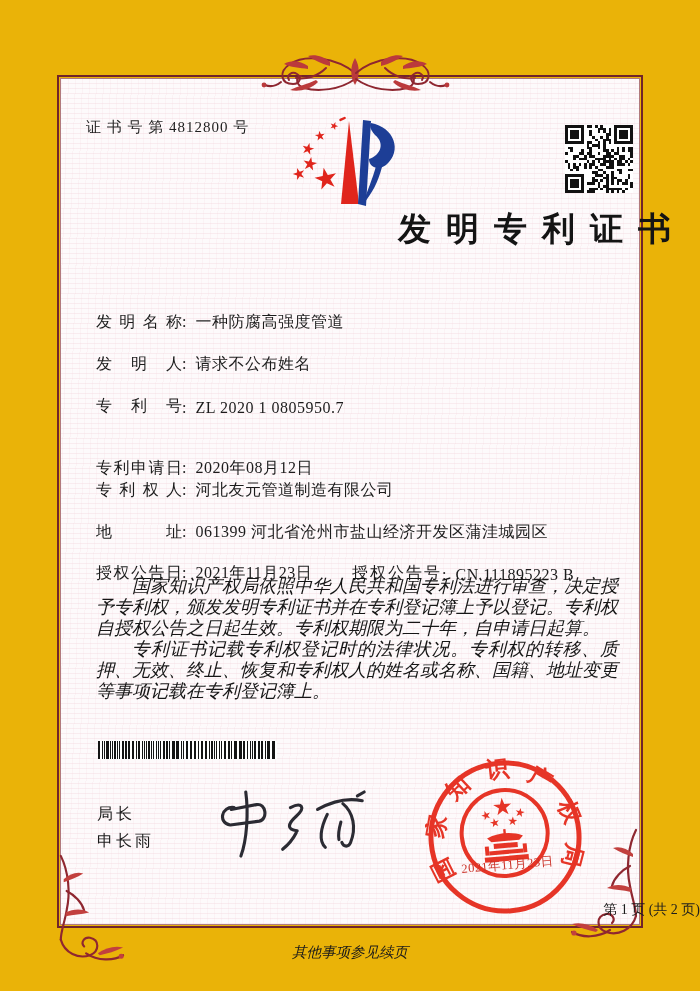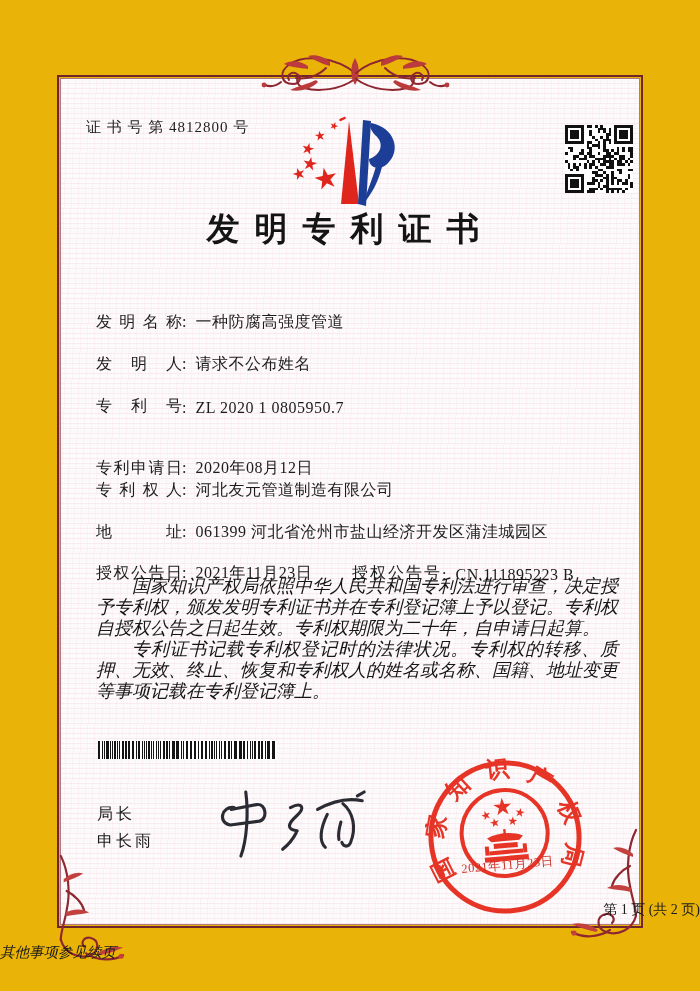--- a/index.html
+++ b/index.html
@@ -12,38 +12,38 @@
   .frame-inner { position:absolute; inset:1px; border:1px solid #b07a7e; }
   .texture { position:absolute; inset:0; background:
       repeating-linear-gradient(0deg, rgba(240,202,212,.30) 0 1px, rgba(255,255,255,0) 1px 5px),
       repeating-linear-gradient(92deg, rgba(238,196,206,.14) 0 1px, rgba(255,255,255,0) 1px 7px),
       #fdfafb; }
 
   .abs { position:absolute; }
 
   .cert-no { left:86px; top:118px; font-size:15px; letter-spacing:1px; color:#1e1e1e; }
 
-  .title { left:0; right:14px; top:207px; text-align:center; font-size:33px; font-weight:bold;
+  .title { left:0; right:14px; top:207px; text-align:right; font-size:33px; font-weight:bold;
            letter-spacing:15px; text-indent:15px; color:#141414; }
 
   .row { left:96px; width:520px; height:22px; font-size:16px; color:#1c1c1c; white-space:nowrap; }
   .flabel { display:inline-block; width:86px; text-align:justify; text-align-last:justify; vertical-align:bottom;margin-top:16px; }
   .colon { margin-right:9px; }
   .fvalue { letter-spacing:0.5px; }
   .pair2 { position:absolute; left:256px; top:0; }
   .pair2 .flabel { width:auto; text-align:left; text-align-last:left; letter-spacing:2px; }
 
   .paras { left:96px; top:576px; width:522px; font-size:18px; line-height:21px;
            text-align:justify; font-style:italic; color:#161616; }
   .paras p { text-indent:2em; }
 
   .signer { left:97px; top:800px; font-size:16px; line-height:27px; letter-spacing:3px; color:#1a1a1a; }
 
   .page-indicator { left:0; right:0; top:901px; text-align:right; font-size:14px; color:#1d1d1d;font-family:Liberation Serif, serif; }
-  .footer-note { left:0; right:0; top:943px; text-align:left; font-size:14.5px; font-style:italic; color:#1a1a1a; }
+  .footer-note { left:0; right:0; top:943px; text-align:center; font-size:14.5px; font-style:italic; color:#1a1a1a; }
 
   svg { display:block; }
   .seal-wrap { left:425px; top:757px; width:160px; height:160px; opacity:.94; }
 </style>
 </head>
 <body>
 
 <div id="page">
 
   <div class="frame">

